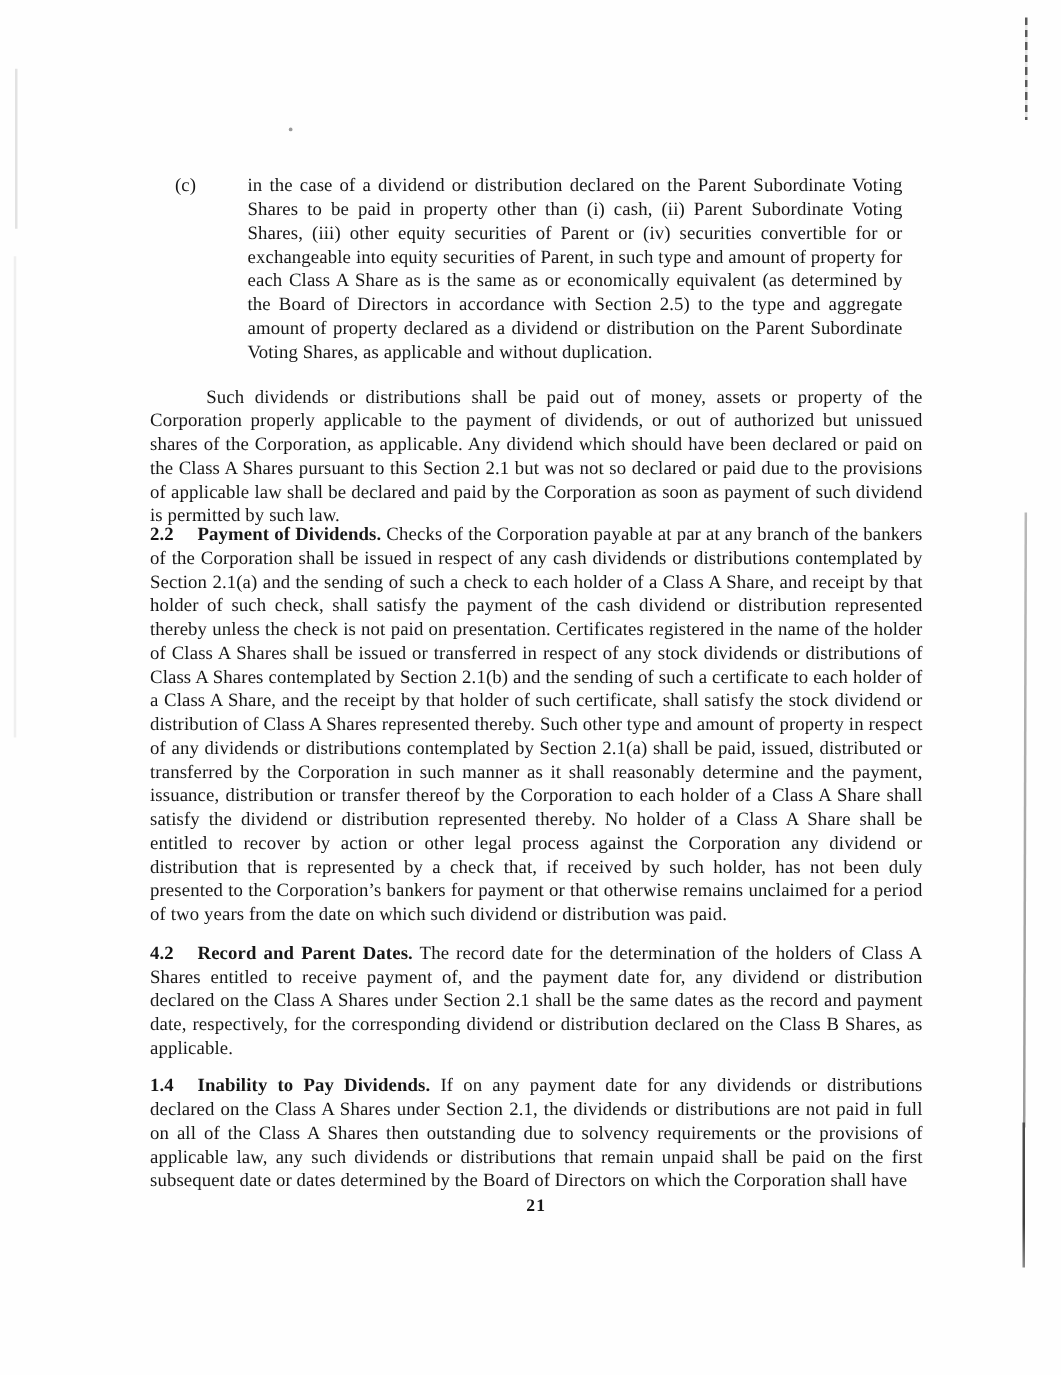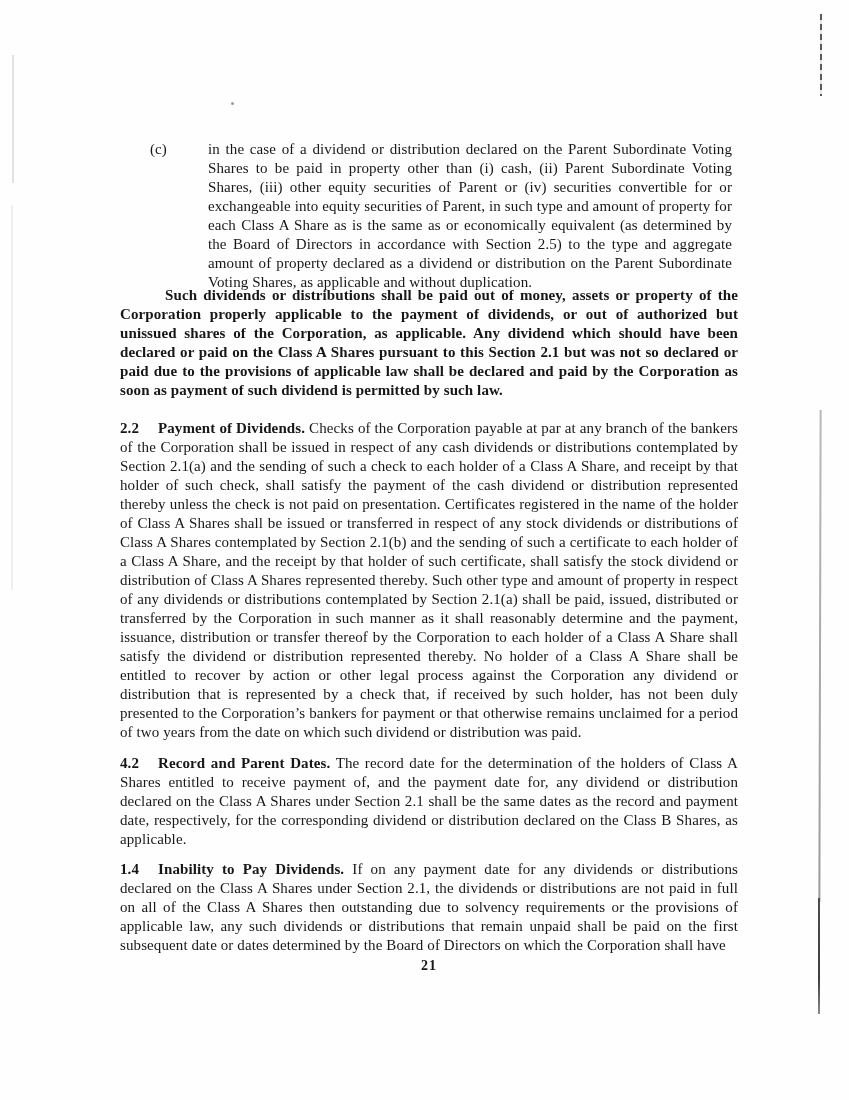--- a/index.html
+++ b/index.html
@@ -18,39 +18,38 @@
   }
   .textblock {
     position: absolute;
     font-size: 15px;
     line-height: 19px;
     text-align: justify;
     letter-spacing: 0.1px;
   }
   
   .clause {
-    left: 150px;
+    left: 140px;
     top: 125px;
     width: 582px;
     padding-left: 58px;
     text-indent: -58px;
     box-sizing: border-box;
   }
   .clause-label {
     display: inline-block;
     width: 58px;
     text-indent: 0;
   }
   
   .body-para {
     left: 120px;
-    top: 271px;
+    top: 294px;
     width: 618px;
     text-indent: 45px;
-    font-weight: bold;
   }
   
   .section {
     left: 120px;
     width: 618px;
   }
   .section-22 { top: 404px; }
   .section-23 { top: 739px; }
   .section-24 { top: 845px; }
   .sec-num {

